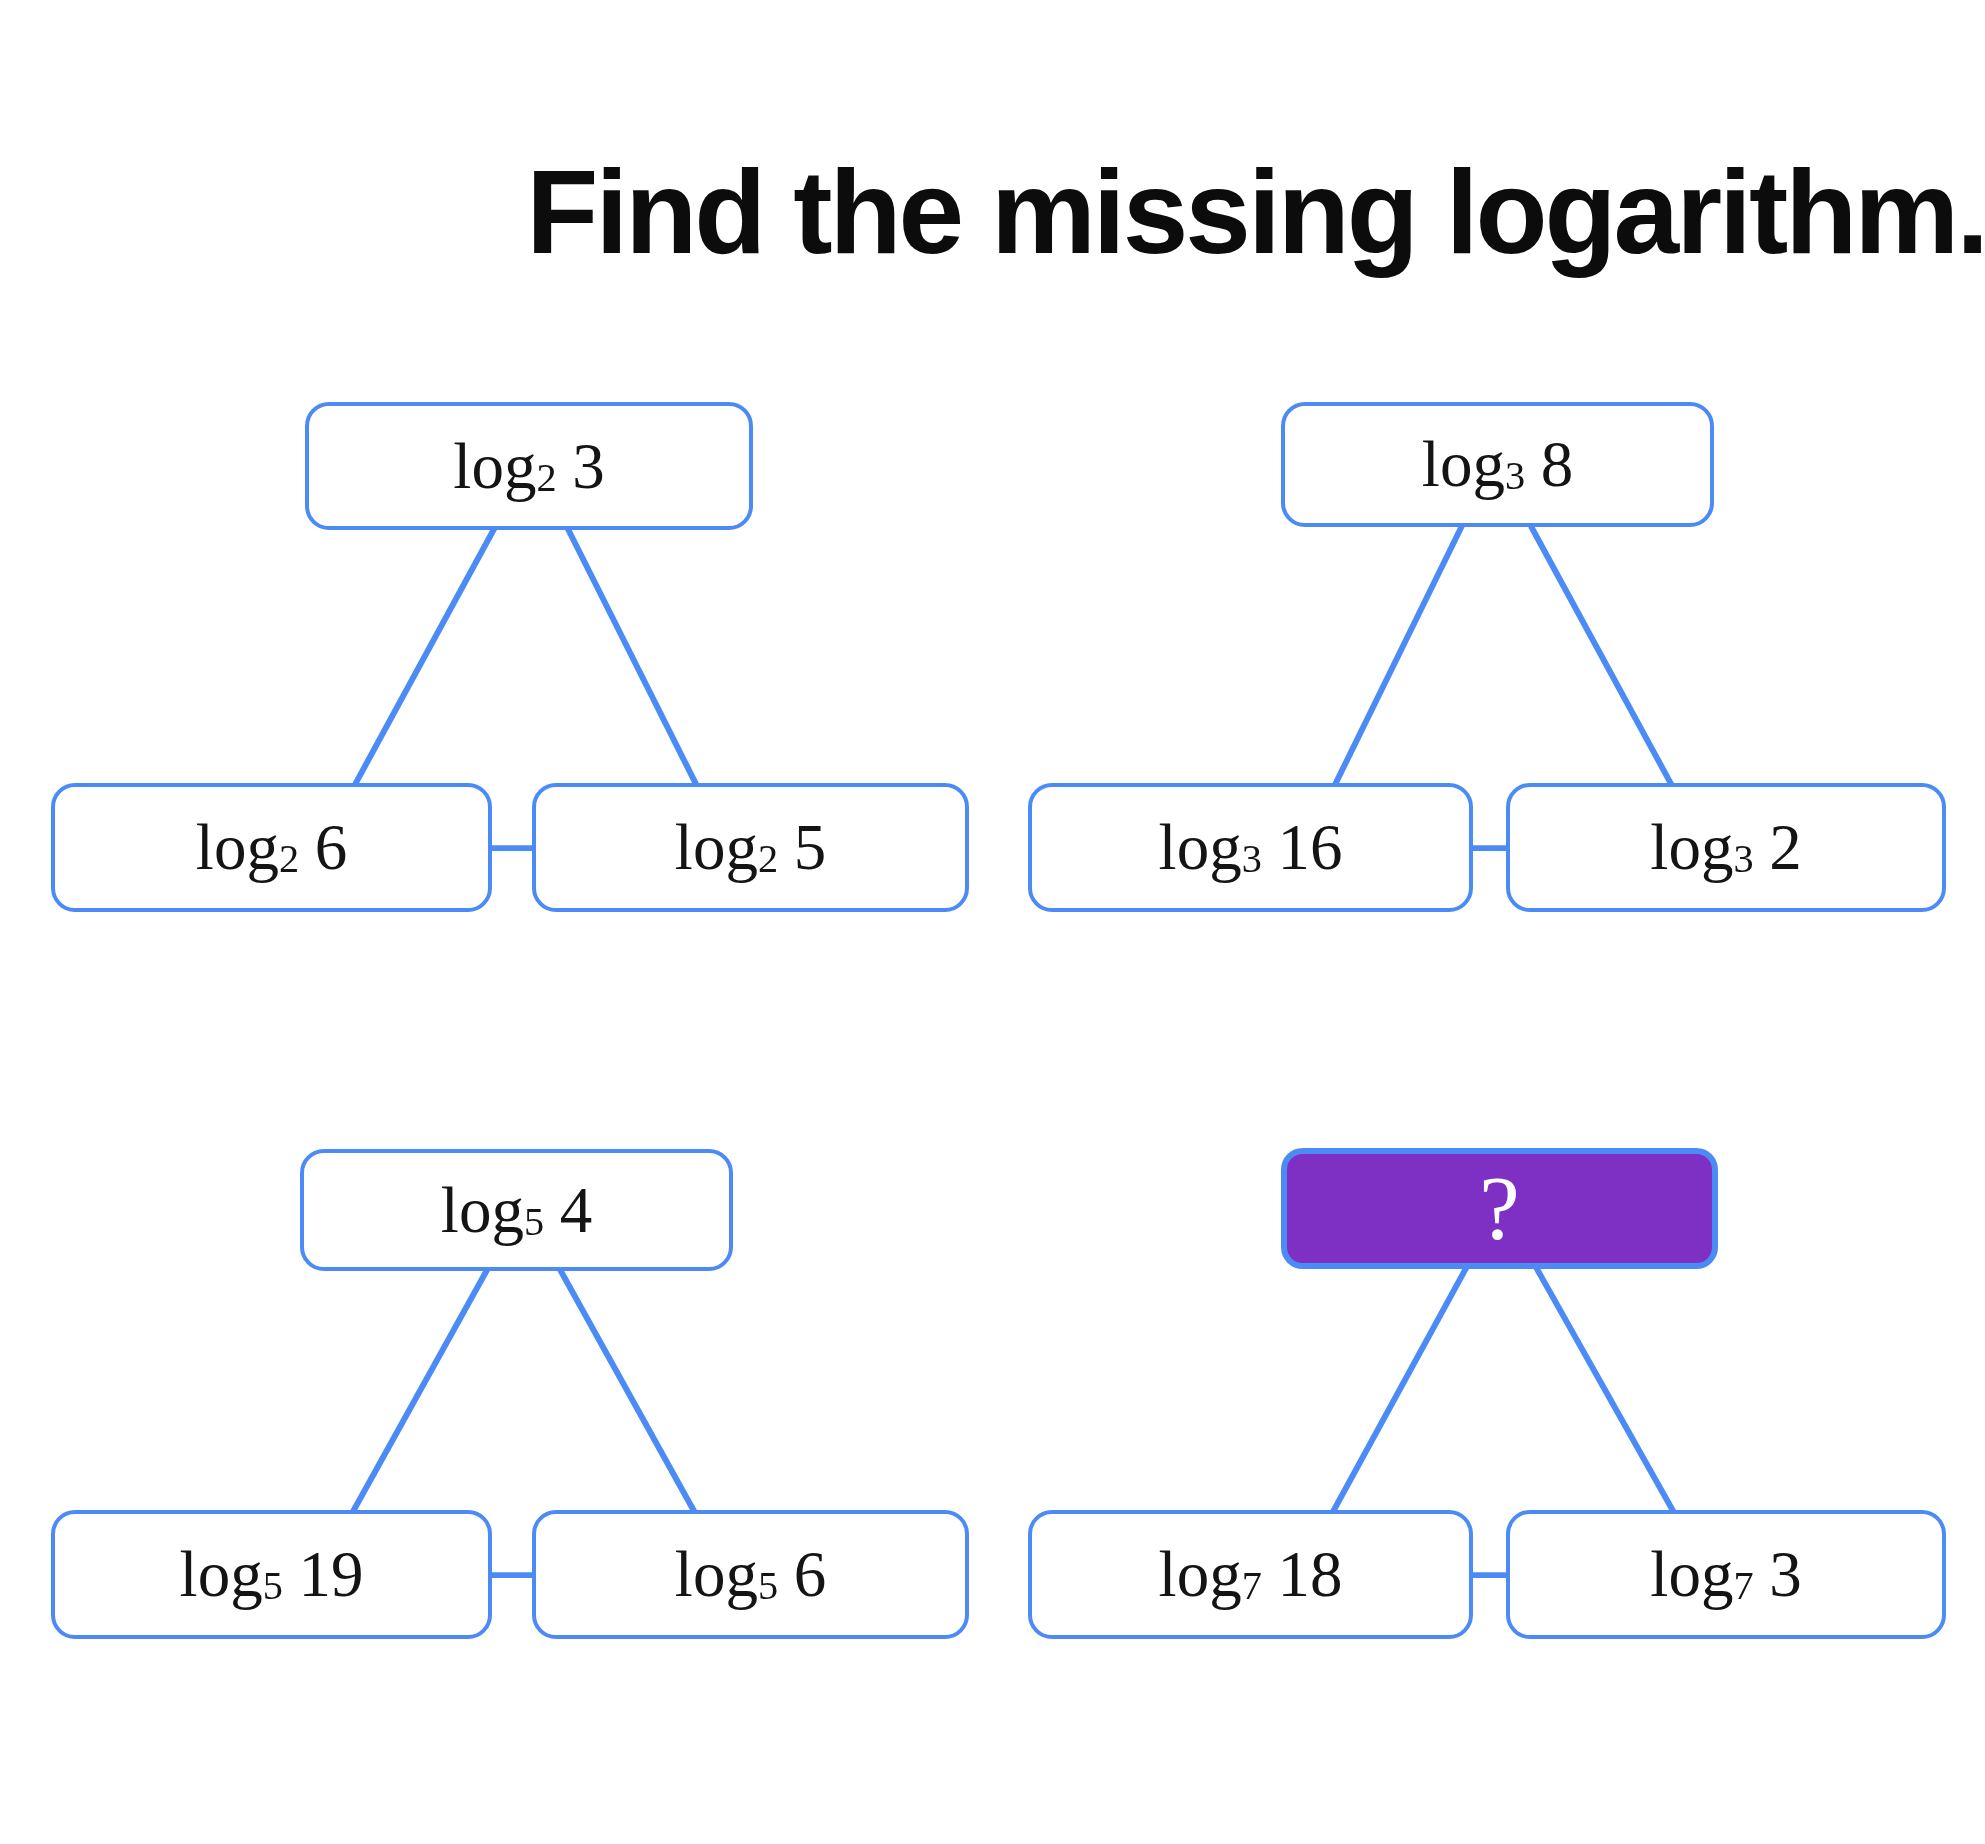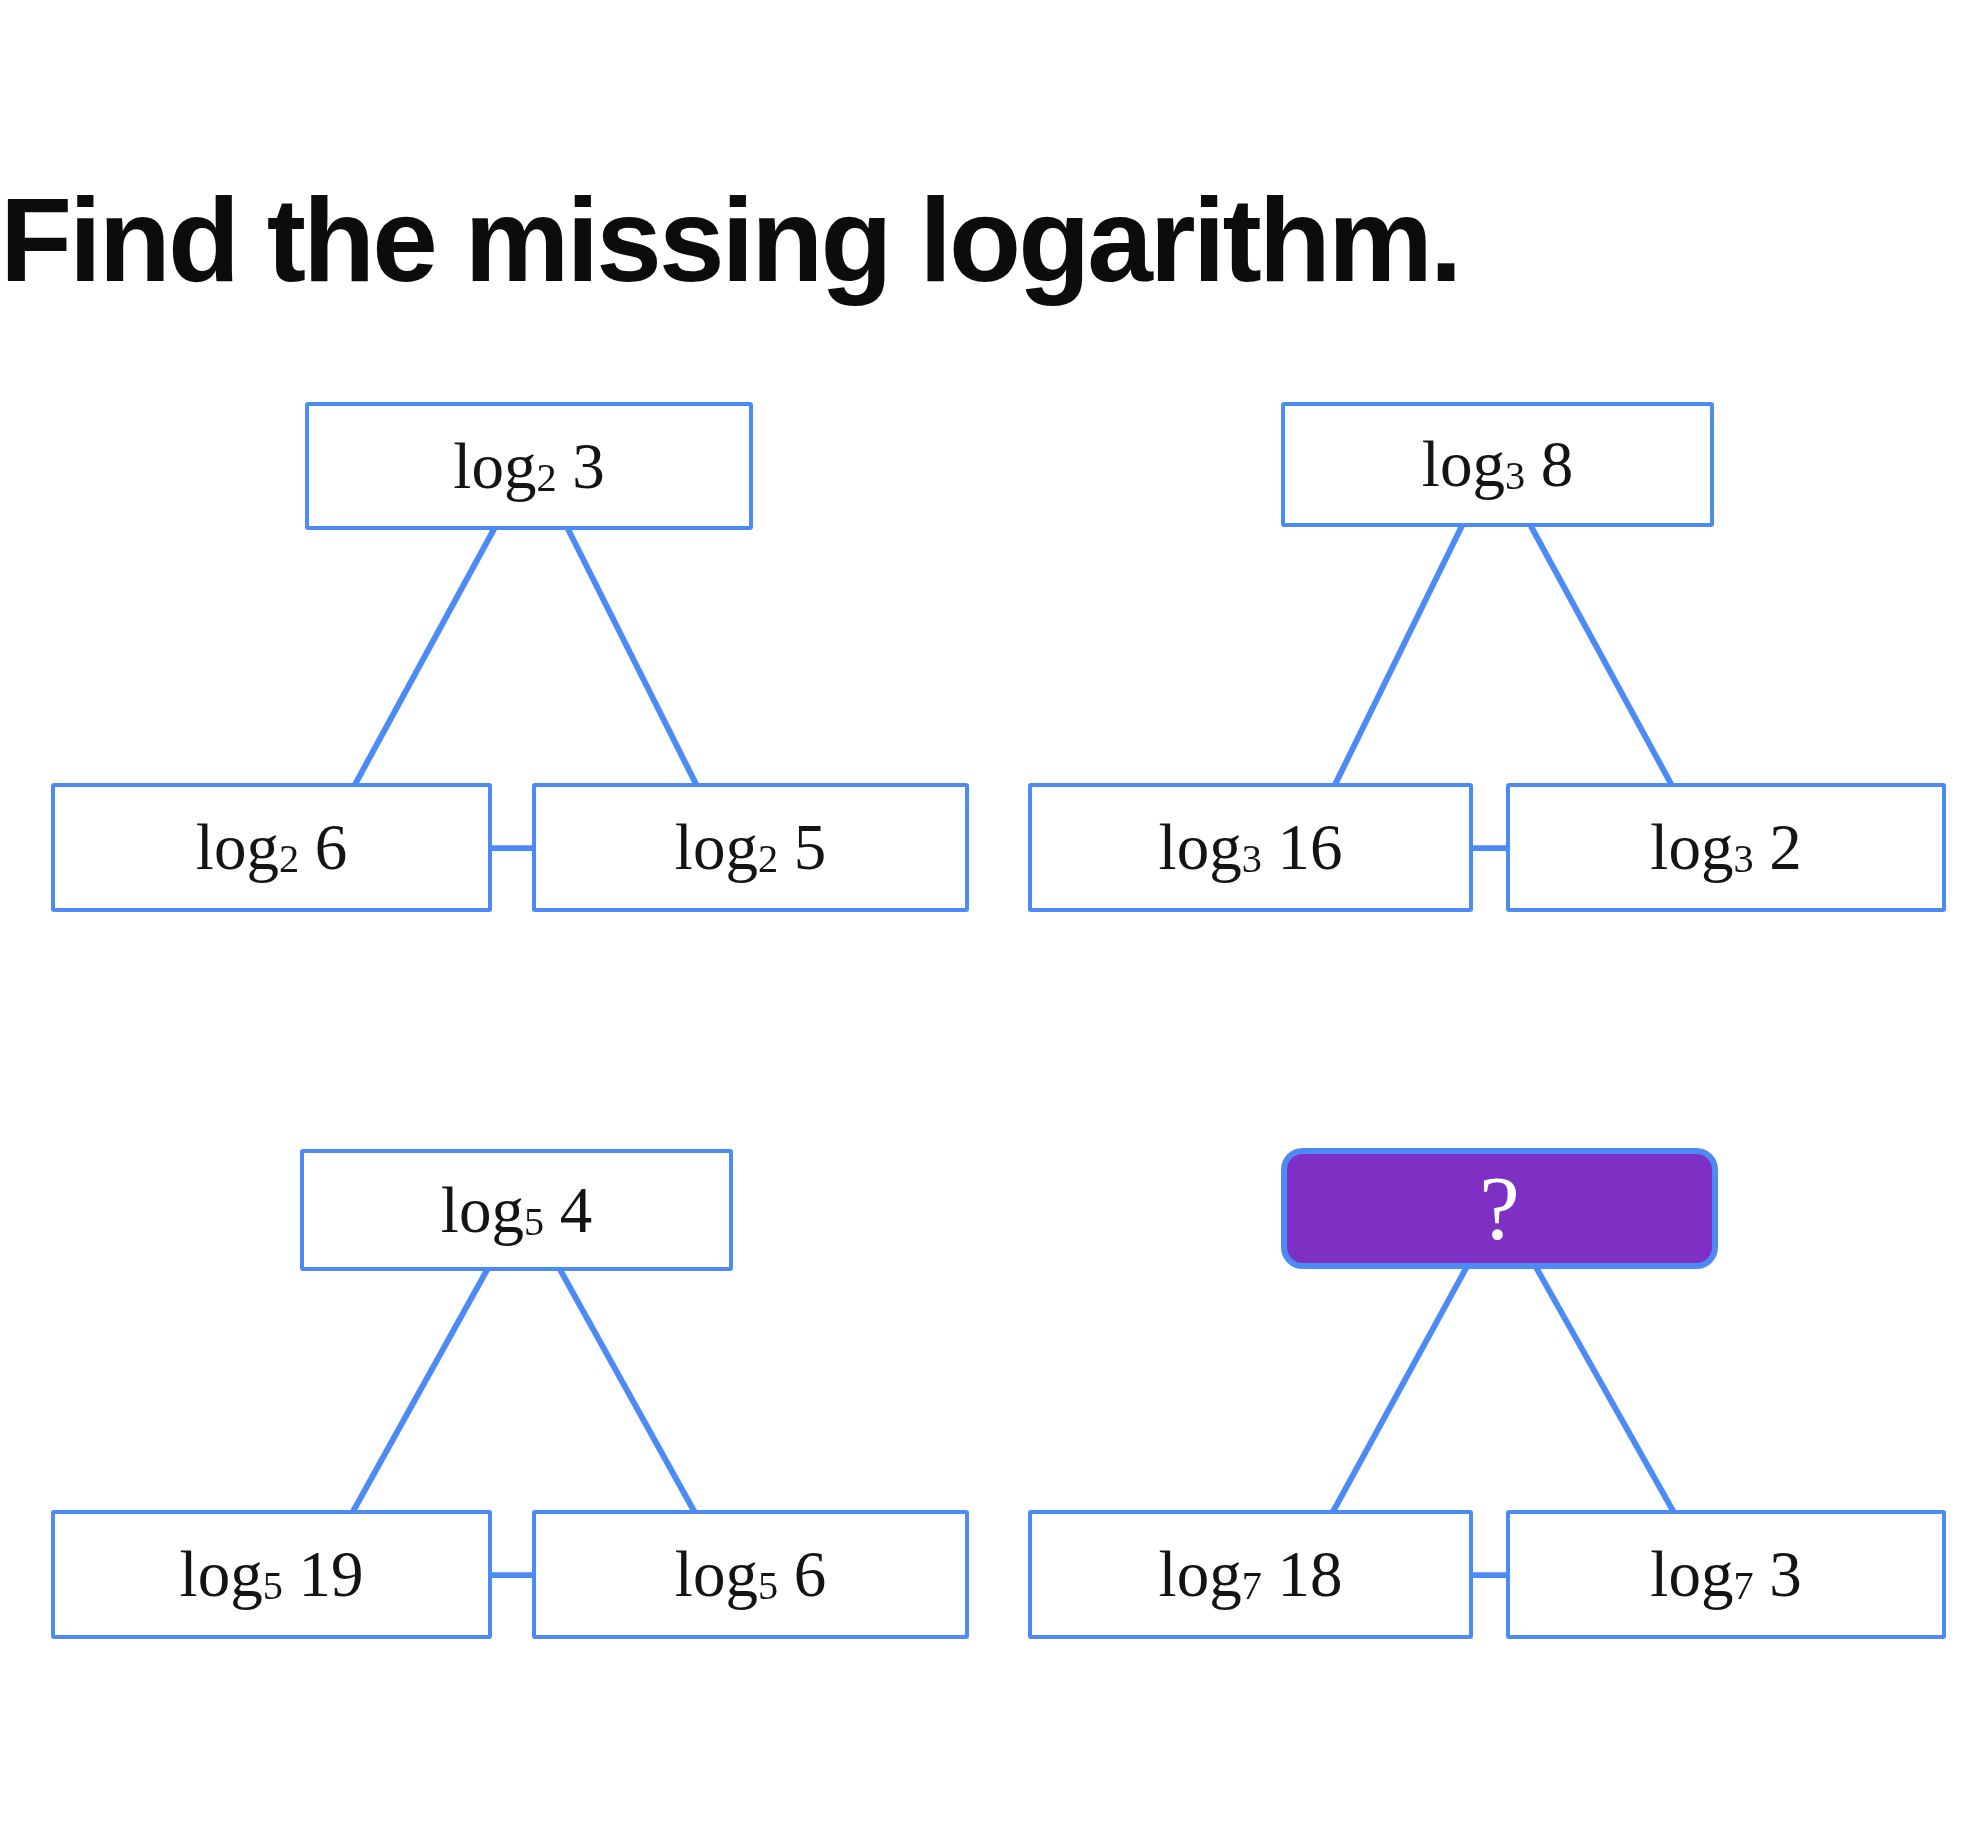--- a/index.html
+++ b/index.html
@@ -16,46 +16,45 @@
     width:1986px;
     height:1844px;
     background:var(--box-fill);
     overflow:hidden;
     font-family:"Liberation Sans", sans-serif;
   }
   .title{
     position:absolute;
     left:0; top:144px;
     width:100%;
-    text-align:left;
+    text-align:right;
     font-family:"Liberation Sans", sans-serif;
     font-weight:800;
     font-size:118px;
     letter-spacing:-3px;
     color:var(--title-color);
     white-space:nowrap;
-    margin-top:28px;
   }
   svg.edges{
     position:absolute;
     left:0; top:0;
     width:1986px; height:1844px;
     z-index:0;
   }
   svg.edges line{
     stroke:var(--line-blue);
     stroke-width:6;
   }
   .node{
     position:absolute;
     z-index:1;
     box-sizing:border-box;
     background:var(--box-fill);
     border:4.9px solid var(--line-blue);
-    border-radius:3px;
+    border-radius:24px;
     display:flex;
     align-items:center;
     justify-content:center;
     font-family:"Liberation Serif", serif;
     font-size:65px;
     color:var(--text-color);
     line-height:1;
   }
   .node .base{
     font-size:0.62em;

